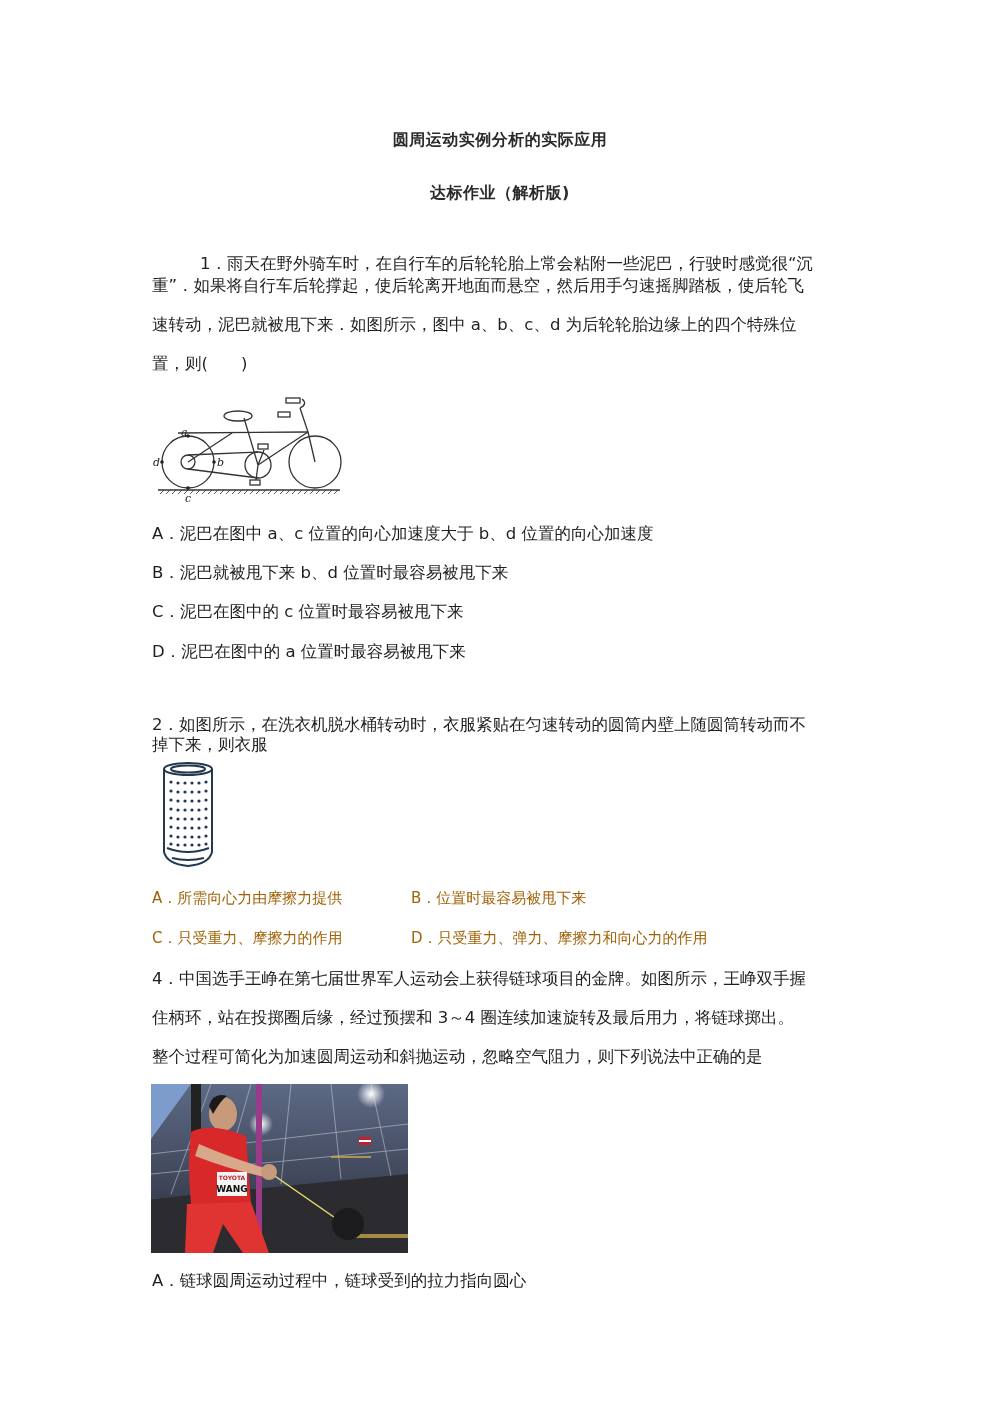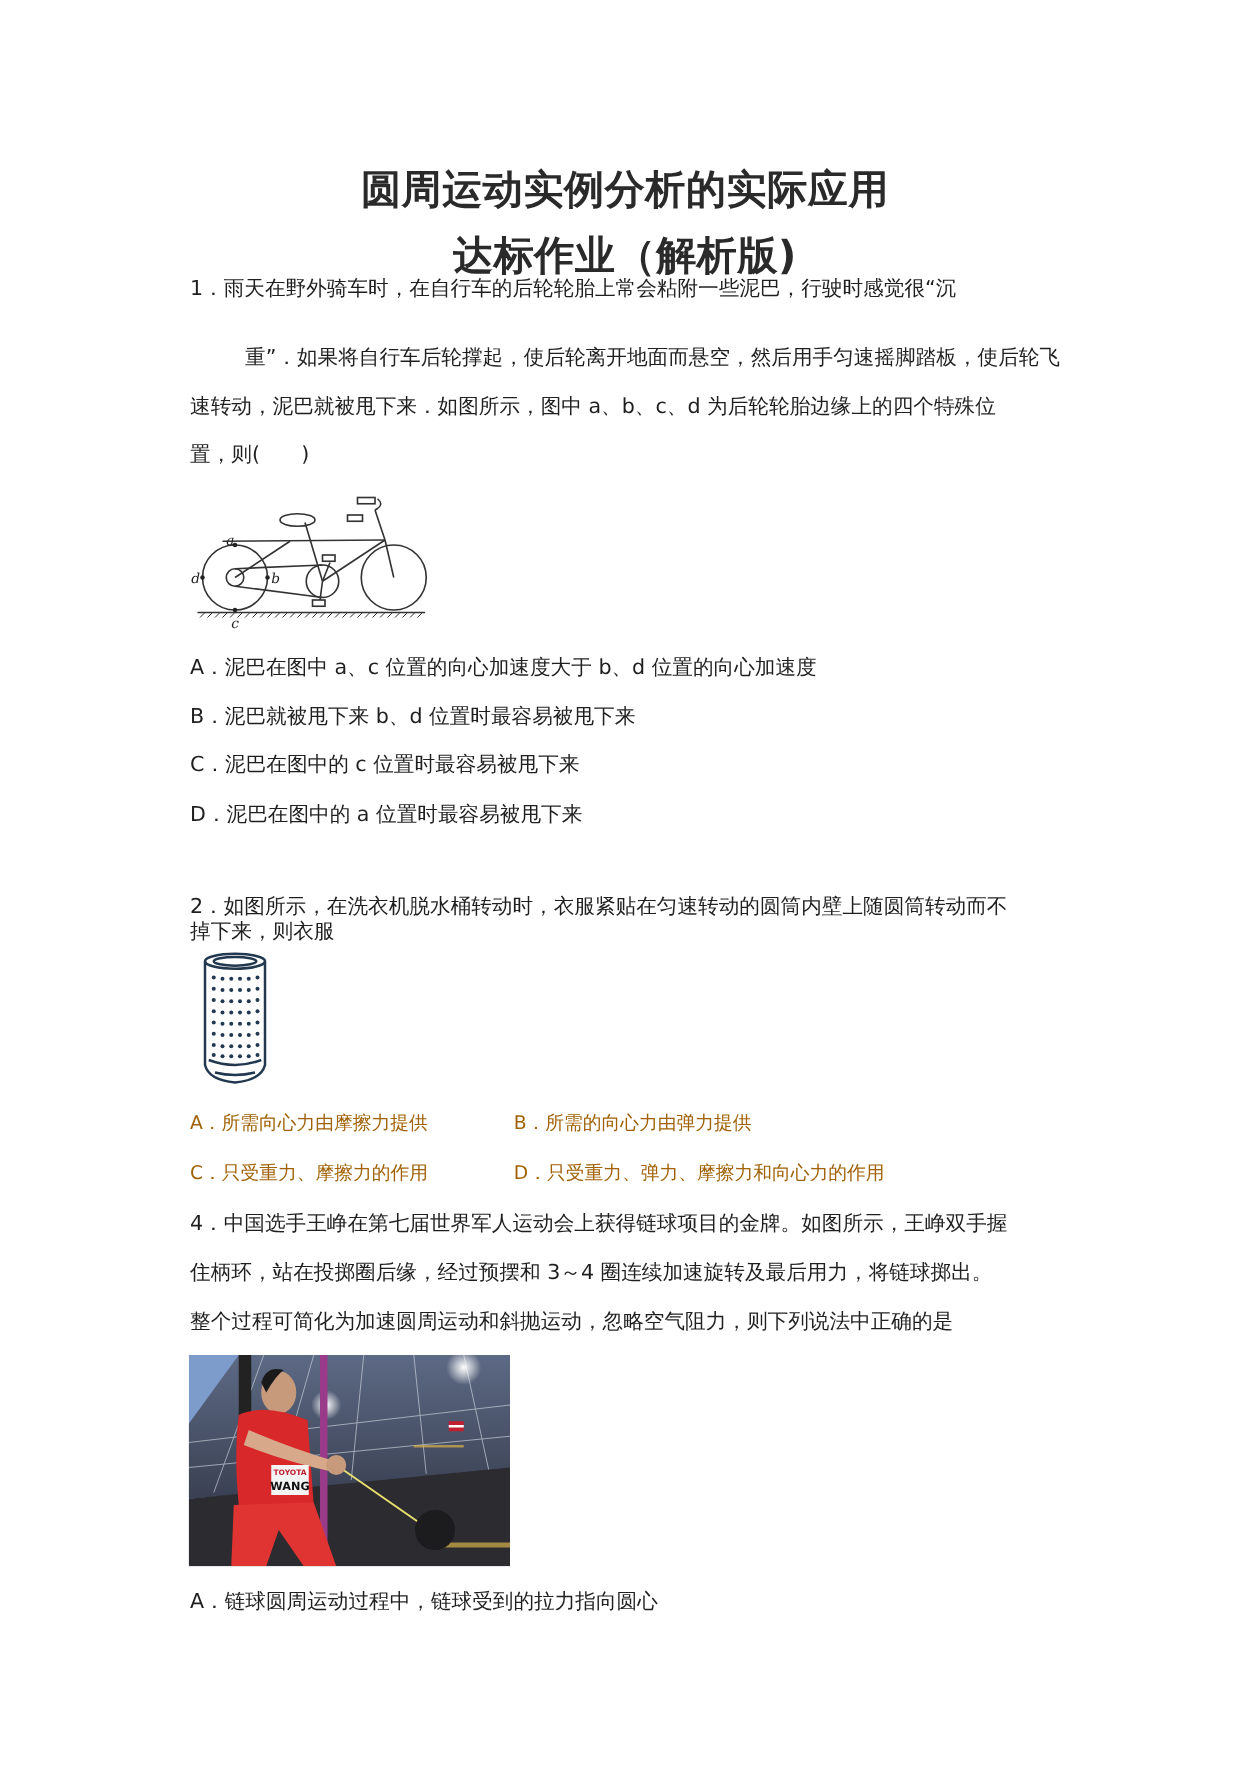--- a/index.html
+++ b/index.html
@@ -1,32 +1,32 @@
 <!DOCTYPE html>
 <html><head>
 <meta charset="utf-8">
 <style>
   html, body { margin: 0; padding: 0; background: #ffffff; }
   body { width: 1000px; height: 1414px; position: relative; overflow: hidden;
          font-family: "DejaVu Sans", "Liberation Sans", sans-serif; color: #1a1a1a; }
   .title { position: absolute; left: 0; width: 1000px; text-align: center;
-           font-weight: bold; font-size: 32px; color: #2a2a2a; letter-spacing: 0.5px; }
+           font-weight: bold; font-size: 16px; color: #2a2a2a; letter-spacing: 0.5px; }
   .line { position: absolute; left: 152px; font-size: 16.5px; white-space: nowrap; color: #1f1f1f; }
   .fig { position: absolute; }
   .opt2 { position: absolute; font-size: 15px; white-space: nowrap; color: #a16207; }
 </style>
 </head>
 <body>
 
 <div class="title" style="top:130px;">圆周运动实例分析的实际应用</div>
 <div class="title" style="top:183px;">达标作业（解析版)</div>
 
 <div>
-  <div class="line" style="top:220px;">1．雨天在野外骑车时，在自行车的后轮轮胎上常会粘附一些泥巴，行驶时感觉很“沉</div>
-  <div class="line" style="top:275px;margin-left:44px;">重”．如果将自行车后轮撑起，使后轮离开地面而悬空，然后用手匀速摇脚踏板，使后轮飞</div>
+  <div class="line" style="top:253px;margin-left:48px;">1．雨天在野外骑车时，在自行车的后轮轮胎上常会粘附一些泥巴，行驶时感觉很“沉</div>
+  <div class="line" style="top:275px;">重”．如果将自行车后轮撑起，使后轮离开地面而悬空，然后用手匀速摇脚踏板，使后轮飞</div>
   <div class="line" style="top:314px;">速转动，泥巴就被甩下来．如图所示，图中 a、b、c、d 为后轮轮胎边缘上的四个特殊位</div>
   <div class="line" style="top:353px;">置，则(　　)</div>
 
   <svg class="fig" style="left:150px; top:390px;" width="200" height="115" viewBox="0 0 200 115">
     <g fill="none" stroke="#333" stroke-width="1.3">
 
       <line x1="8" y1="100" x2="190" y2="100"></line>
       <g stroke-width="0.8">
         <line x1="10" y1="104" x2="14" y2="100"></line>
           <line x1="16" y1="104" x2="20" y2="100"></line>
@@ -166,21 +166,21 @@
       <circle cx="14" cy="84" r="1.6"></circle>
         <circle cx="21" cy="85" r="1.6"></circle>
         <circle cx="28" cy="85" r="1.6"></circle>
         <circle cx="35" cy="85" r="1.6"></circle>
         <circle cx="42" cy="85" r="1.6"></circle>
         <circle cx="49" cy="84" r="1.6"></circle>
     </g>
   </svg>
 
   <div class="opt2" style="left:152px; top:889px;">A．所需向心力由摩擦力提供</div>
-  <div class="opt2" style="left:411px; top:889px;">B．所需的向心力由弹力提供</div>
+  <div class="opt2" style="left:411px; top:889px;">B．位置时最容易被甩下来</div>
   <div class="opt2" style="left:152px; top:929px;">C．只受重力、摩擦力的作用</div>
   <div class="opt2" style="left:411px; top:929px;">D．只受重力、弹力、摩擦力和向心力的作用</div>
 </div>
 
 <div>
   <div class="line" style="top:968px;">4．中国选手王峥在第七届世界军人运动会上获得链球项目的金牌。如图所示，王峥双手握</div>
   <div class="line" style="top:1007px;">住柄环，站在投掷圈后缘，经过预摆和 3～4 圈连续加速旋转及最后用力，将链球掷出。</div>
   <div class="line" style="top:1046px;">整个过程可简化为加速圆周运动和斜抛运动，忽略空气阻力，则下列说法中正确的是</div>
 
   <svg class="fig" style="left:151px; top:1084px;" width="257" height="169" viewBox="0 0 257 169">

